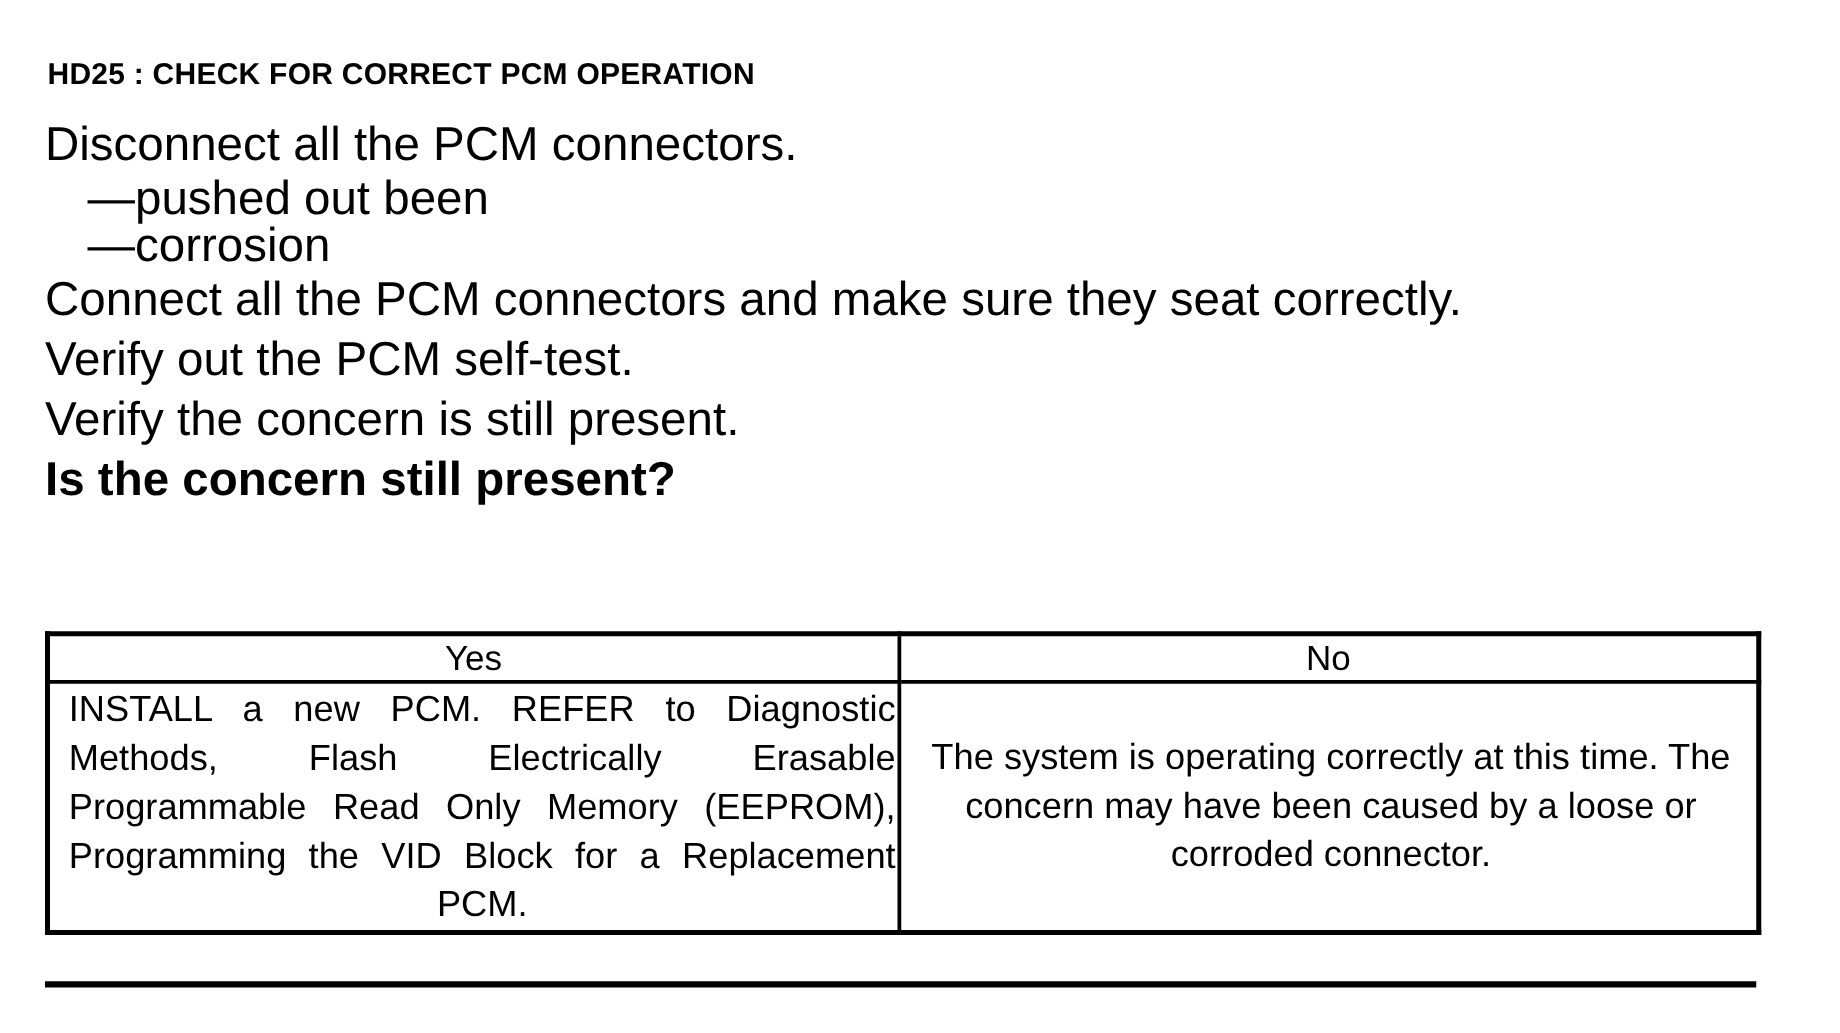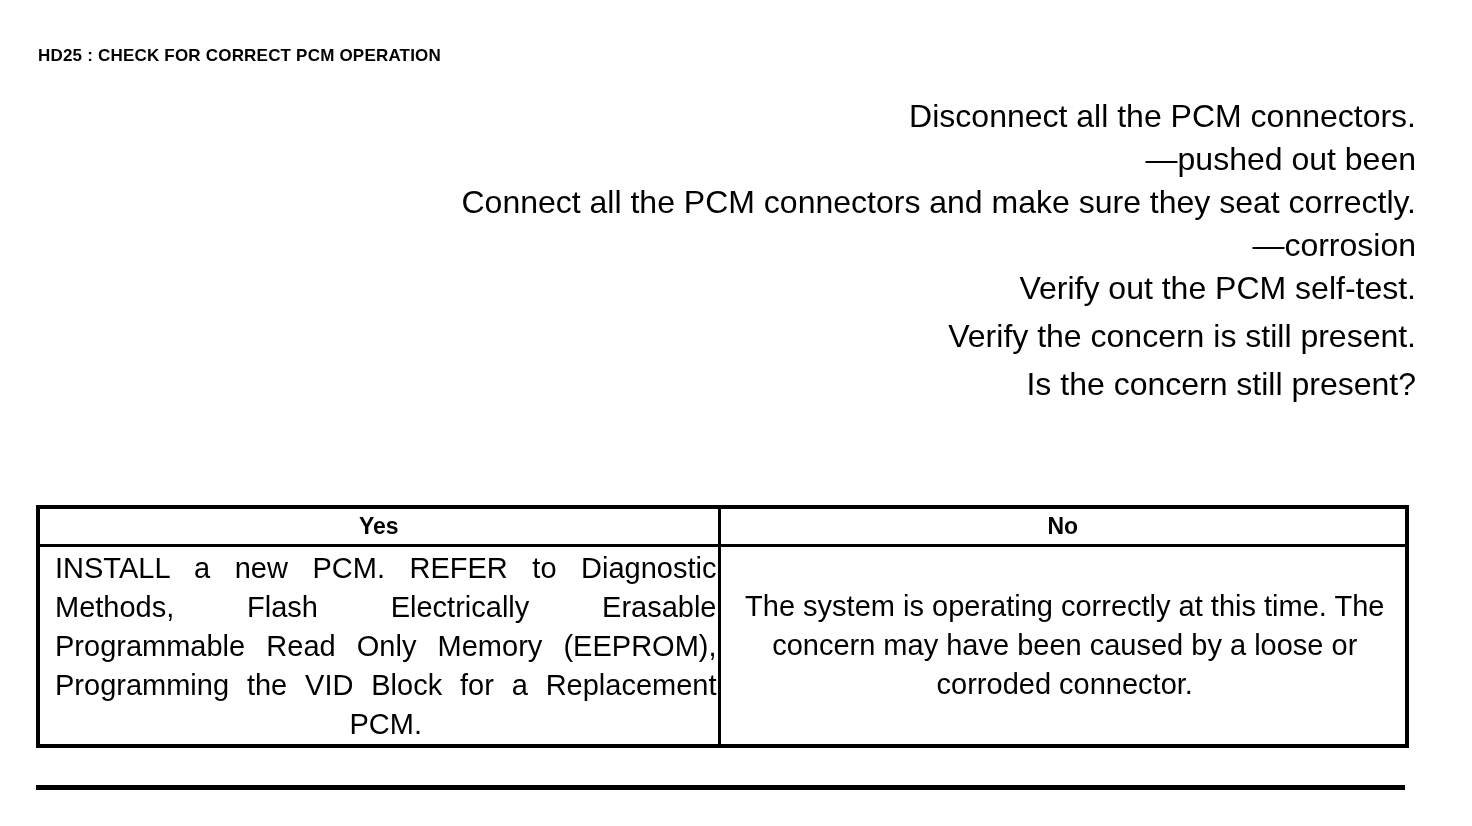--- a/index.html
+++ b/index.html
@@ -23,43 +23,42 @@
     top: 0;
     width: 1472px;
     height: 826px;
   }
 
   
   .step-title {
     position: absolute;
     left: 38px;
     top: 47px;
-    font-size: 17px;
+    font-size: 24px;
     font-weight: bold;
     letter-spacing: 0.2px;
     white-space: nowrap;
     line-height: 1.1;
   }
 
   
   .instructions {
     position: absolute;
     left: 36px;
     top: 92px;
     width: 1380px;
   }
   .line {
-    font-size: 32px;
+    font-size: 38px;
     line-height: 48px;
     font-weight: normal;
     white-space: nowrap;
-    text-align: right;
   }
   .line.bold {
-    font-weight: normal;
+    font-weight: bold;
   }
   .line.dash {
     padding-left: 34px;
     line-height: 38px;
   }
 
   
   .decision-table {
     position: absolute;
     left: 36px;
@@ -73,22 +72,22 @@
   .decision-table col.c-no  { width: 688px; }
 
   .decision-table th,
   .decision-table td {
     border: 3px solid #000;
     padding: 0;
     vertical-align: middle;
   }
   .decision-table th {
     height: 35px;
-    font-size: 23px;
-    font-weight: bold;
+    font-size: 28px;
+    font-weight: normal;
     line-height: 35px;
   }
   .cell-body {
     font-size: 29px;
     line-height: 39px;
     font-weight: normal;
   }
   .cell-yes {
     height: 190px;
     vertical-align: top;
@@ -121,22 +120,22 @@
 </head>
 <body>
 
 <div class="page">
 
   <div class="step-title">HD25 : CHECK FOR CORRECT PCM OPERATION</div>
 
   <div class="instructions">
     <div class="line">Disconnect all the PCM connectors.</div>
     <div class="line dash">—pushed out been</div>
+    <div class="line dash">—corrosion</div>
     <div class="line">Connect all the PCM connectors and make sure they seat correctly.</div>
-    <div class="line dash">—corrosion</div>
     <div class="line">Verify out the PCM self-test.</div>
     <div class="line">Verify the concern is still present.</div>
     <div class="line bold">Is the concern still present?</div>
   </div>
 
   <table class="decision-table">
     <colgroup>
       <col class="c-yes">
       <col class="c-no">
     </colgroup>

